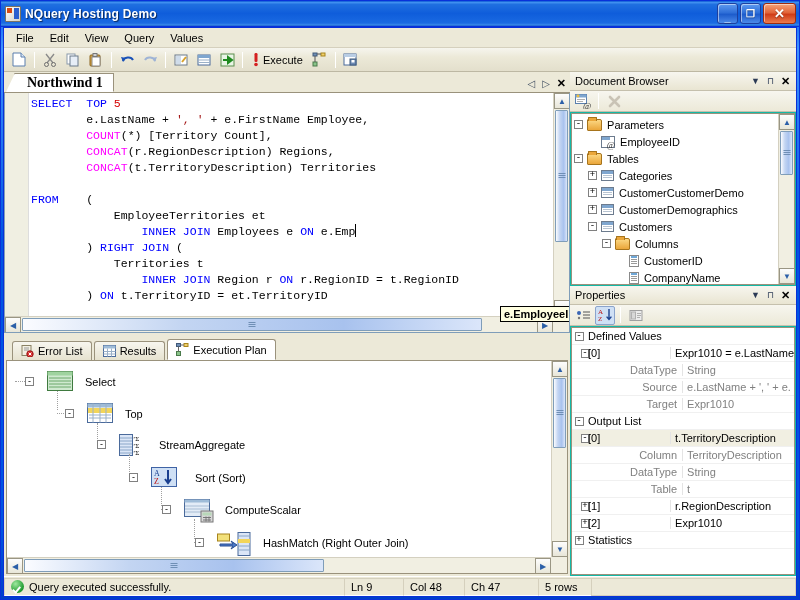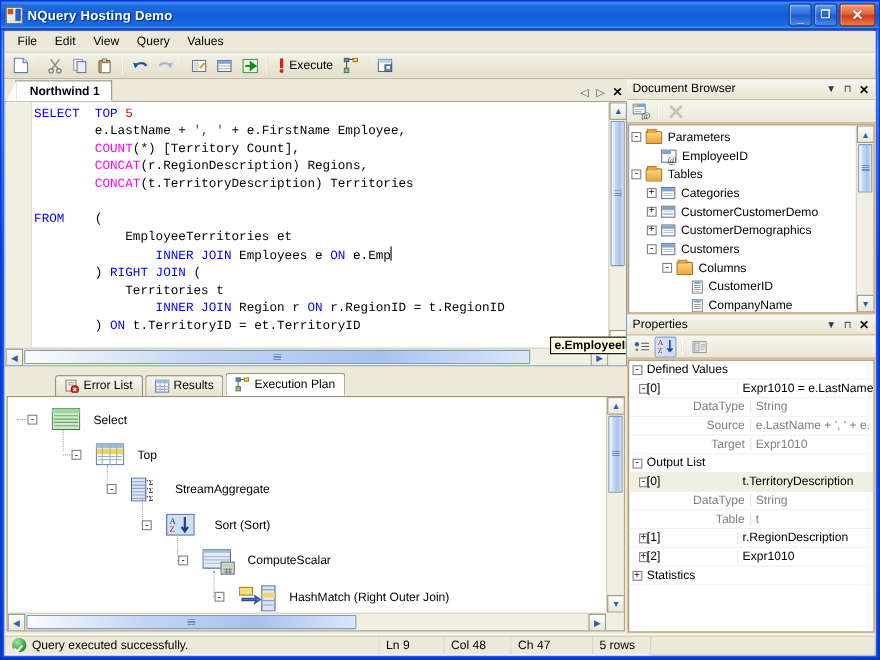--- a/index.html
+++ b/index.html
@@ -85,22 +85,22 @@
   .left-col{flex:1 1 auto;display:flex;flex-direction:column;min-width:0;}
   .right-col{flex:0 0 205px;display:flex;flex-direction:column;background:#ece9d8;}
   
   .doc-tabs{
     height:21px;flex:0 0 21px;background:#ece9d8;position:relative;
     display:flex;align-items:flex-end;border-bottom:1px solid #9a927c;
   }
   .doc-tab{
     margin-left:10px;height:19px;padding:0 10px 0 12px;background:#fff;
     border:1px solid #9a927c;border-bottom:1px solid #fff;border-radius:0;
-    display:flex;align-items:center;font-size:11px;font-weight:bold;color:#000;
-    position:relative;z-index:2;cursor:default;
+    display:flex;align-items:center;font-size:14px;font-weight:bold;color:#000;
+    position:relative;z-index:2;cursor:default;font-family:Liberation Serif, serif;
   }
   .doc-tab:before{
     content:"";position:absolute;left:-9px;bottom:-1px;width:0;height:0;
     border-style:solid;border-width:0 0 19px 9px;border-color:transparent transparent #fff transparent;
   }
   .doc-tab-nav{position:absolute;right:4px;bottom:2px;display:flex;align-items:center;gap:7px;color:#425062;font-size:10px;}
   .doc-tab-nav span{cursor:default;}
   .doc-tab-nav .x{font-weight:bold;font-size:11px;color:#000;}
   
   .editor-wrap{flex:1 1 auto;position:relative;background:#fff;border:1px solid #7f9db9;border-top:none;min-height:0;overflow:hidden;}
@@ -139,21 +139,21 @@
   .tip{
     position:absolute;z-index:50;background:#ffffe1;border:1px solid #000;
     font-family:"Liberation Sans",sans-serif;font-size:11px;padding:1px 3px;color:#000;
     white-space:nowrap;overflow:hidden;
   }
   .tip b{font-weight:bold;}
   
   .hsplit{height:5px;flex:0 0 5px;background:#ece9d8;}
   
   .results{flex:0 0 238px;display:flex;flex-direction:column;background:#ece9d8;min-height:0;}
-  .res-tabs{height:22px;flex:0 0 22px;display:flex;align-items:flex-end;padding-left:8px;gap:2px;margin-left:38px;}
+  .res-tabs{height:22px;flex:0 0 22px;display:flex;align-items:flex-end;padding-left:8px;gap:2px;}
   .res-tab{
     height:19px;padding:0 8px;display:flex;align-items:center;gap:4px;font-size:11px;
     background:linear-gradient(to bottom,#f7f6ef,#e6e2cf);border:1px solid #9a927c;
     border-bottom:none;border-radius:3px 3px 0 0;cursor:default;color:#000;
   }
   .res-tab.active{background:#fff;height:21px;font-weight:normal;border-bottom:1px solid #fff;}
   .plan{
     flex:1 1 auto;background:#fff;border:1px solid #9a927c;margin:0 2px 2px 2px;
     position:relative;overflow:hidden;min-height:0;
   }
@@ -179,21 +179,21 @@
     width:13px;height:13px;border-radius:50%;flex:0 0 13px;
     background:radial-gradient(circle at 35% 30%,#9ee89e,#1f9a2e 70%,#0d6b1c);
     position:relative;
   }
   .st-check:after{
     content:"";position:absolute;left:3px;top:5px;width:3px;height:6px;
     border:solid #fff;border-width:0 2px 2px 0;transform:rotate(40deg);
   }
   .st-right{flex:0 0 205px;border:1px solid #d5d0bd;height:18px;}
   
-  .panel{display:flex;flex-direction:column;background:#fdba74;min-height:0;}
+  .panel{display:flex;flex-direction:column;background:#14b8a6;min-height:0;}
   .panel-title{
     height:19px;flex:0 0 19px;display:flex;align-items:center;
     background:linear-gradient(to bottom,#f7f6ef,#e9e5d2);border-bottom:1px solid #c5c0ad;
     padding:0 3px 0 5px;font-size:11px;color:#000;
   }
   .panel-title .t{flex:1 1 auto;}
   .pt-btn{width:15px;height:15px;display:flex;align-items:center;justify-content:center;font-size:9px;color:#2b3a55;cursor:default;}
   .pt-btn.x{font-weight:bold;font-size:11px;color:#000;}
   .panel-toolbar{
     height:21px;flex:0 0 21px;display:flex;align-items:center;gap:2px;padding-left:3px;
@@ -677,20 +677,25 @@
                 </div>
                 <div class="prow item hl">
                   <span class="pexp" style="padding-left: 12px;">
                     <span class="pebox">-</span>
                   </span>
                   <span class="pname" style="flex-basis: 84px;">[0]</span>
                   <span class="pval">t.TerritoryDescription</span>
                 </div>
                 <div class="prow sub">
                   <span class="pexp" style="padding-left: 0px;"></span>
+                  <span class="pname">Column</span>
+                  <span class="pval">TerritoryDescription</span>
+                </div>
+                <div class="prow sub">
+                  <span class="pexp" style="padding-left: 0px;"></span>
                   <span class="pname">DataType</span>
                   <span class="pval">String</span>
                 </div>
                 <div class="prow sub">
                   <span class="pexp" style="padding-left: 0px;"></span>
                   <span class="pname">Table</span>
                   <span class="pval">t</span>
                 </div>
                 <div class="prow item">
                   <span class="pexp" style="padding-left: 12px;">

